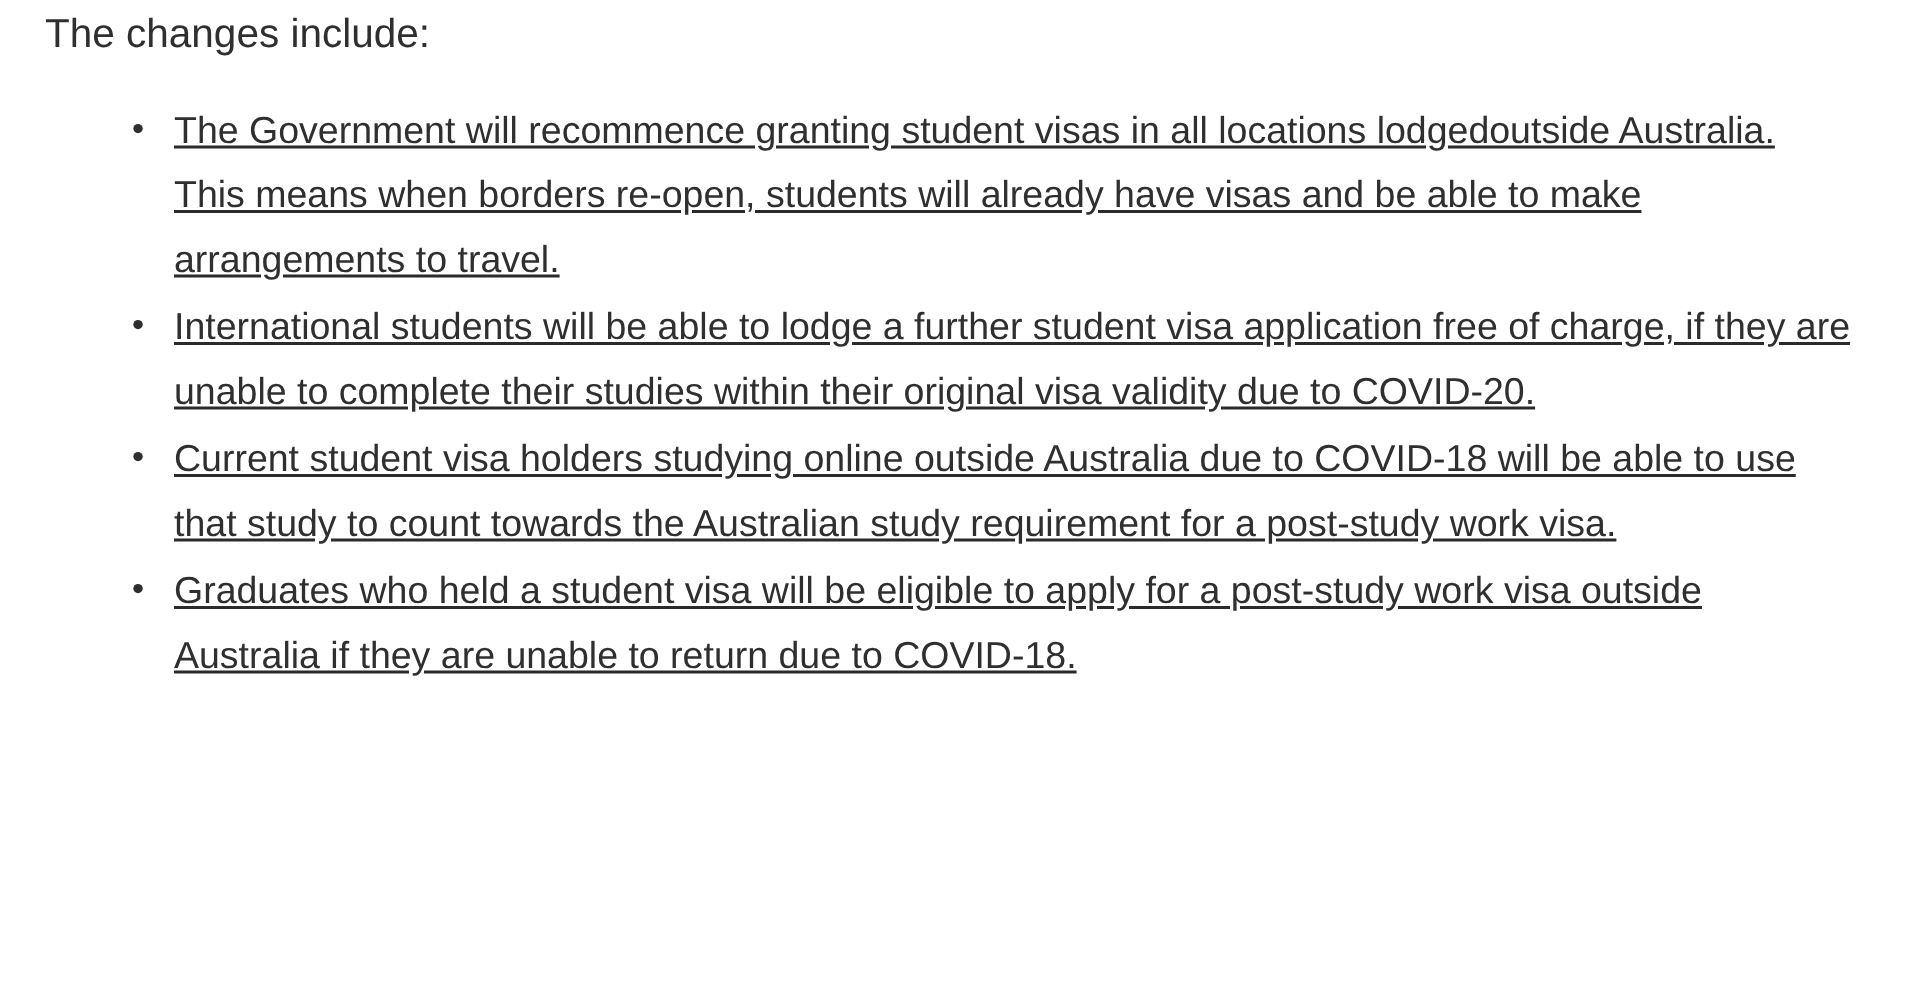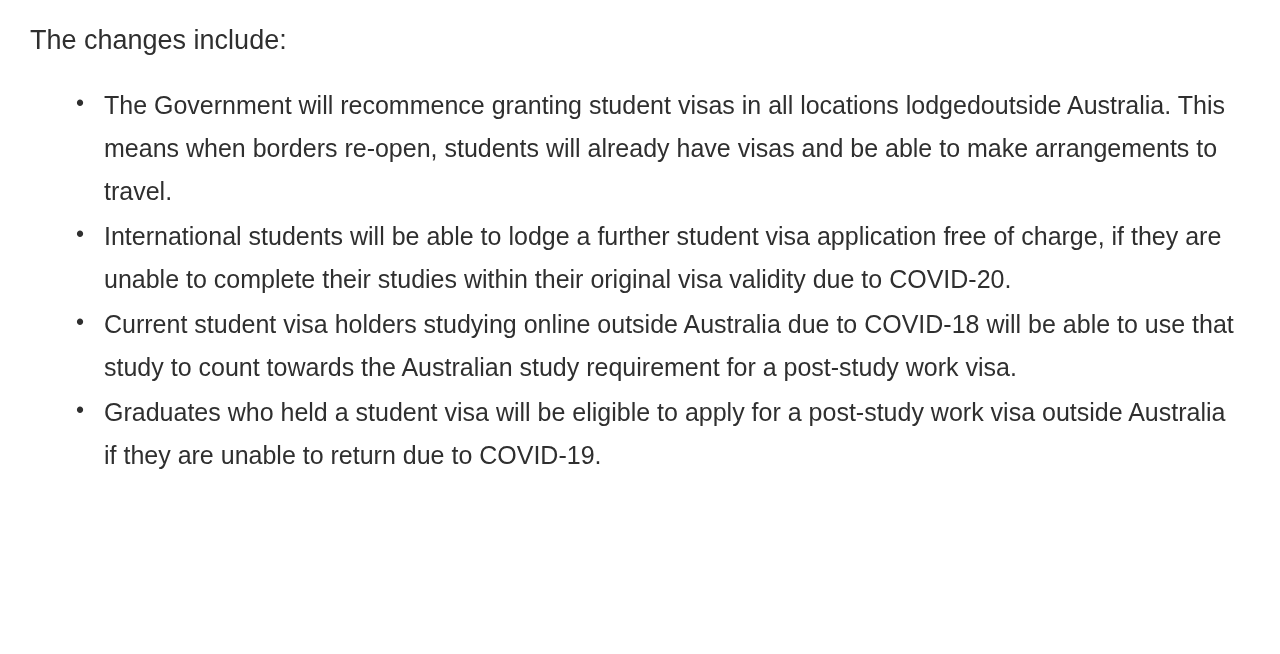--- a/index.html
+++ b/index.html
@@ -8,34 +8,35 @@
     background: #ffffff;
   }
   body {
     width: 1280px;
     height: 654px;
     font-family: "Liberation Sans", sans-serif;
     color: #2b2b2b;
     overflow: hidden;
   }
   .page {
-    padding: 22px 30px 0 30px;
+    padding: 4px 30px 0 30px;
     box-sizing: border-box;
   }
   .intro {
     font-size: 27px;
     line-height: 1.35;
     color: #2f2f2f;
     margin: 0 0 26px 0;
     font-weight: 400;
   }
   ul.bullets {
-    margin: 4px;
+    margin: 16px;
     padding: 0 0 0 70px;
     list-style: none;
+    text-decoration: underline;
   }
   ul.bullets > li {
     position: relative;
     font-size: 25px;
     line-height: 1.72;
     color: #2f2f2f;
     margin: 0 0 2px 0;
     max-width: 1130px;
   }
   ul.bullets > li::before {
@@ -50,15 +51,15 @@
 </style>
 </head>
 <body>
 
 <div class="page">
   <p class="intro">The changes include:</p>
   <ul class="bullets">
     <li>The Government will recommence granting student visas in all locations lodgedoutside Australia. This means when borders re-open, students will already have visas and be able to make arrangements to travel.</li>
     <li>International students will be able to lodge a further student visa application free of charge, if they are unable to complete their studies within their original visa validity due to COVID-20.</li>
     <li>Current student visa holders studying online outside Australia due to COVID-18 will be able to use that study to count towards the Australian study requirement for a post-study work visa.</li>
-    <li>Graduates who held a student visa will be eligible to apply for a post-study work visa outside Australia if they are unable to return due to COVID-19.</li>
+    <li>Graduates who held a student visa will be eligible to apply for a post-study work visa outside Australia if they are unable to return due to COVID-18.</li>
   </ul>
 </div>
 
 </body></html>

